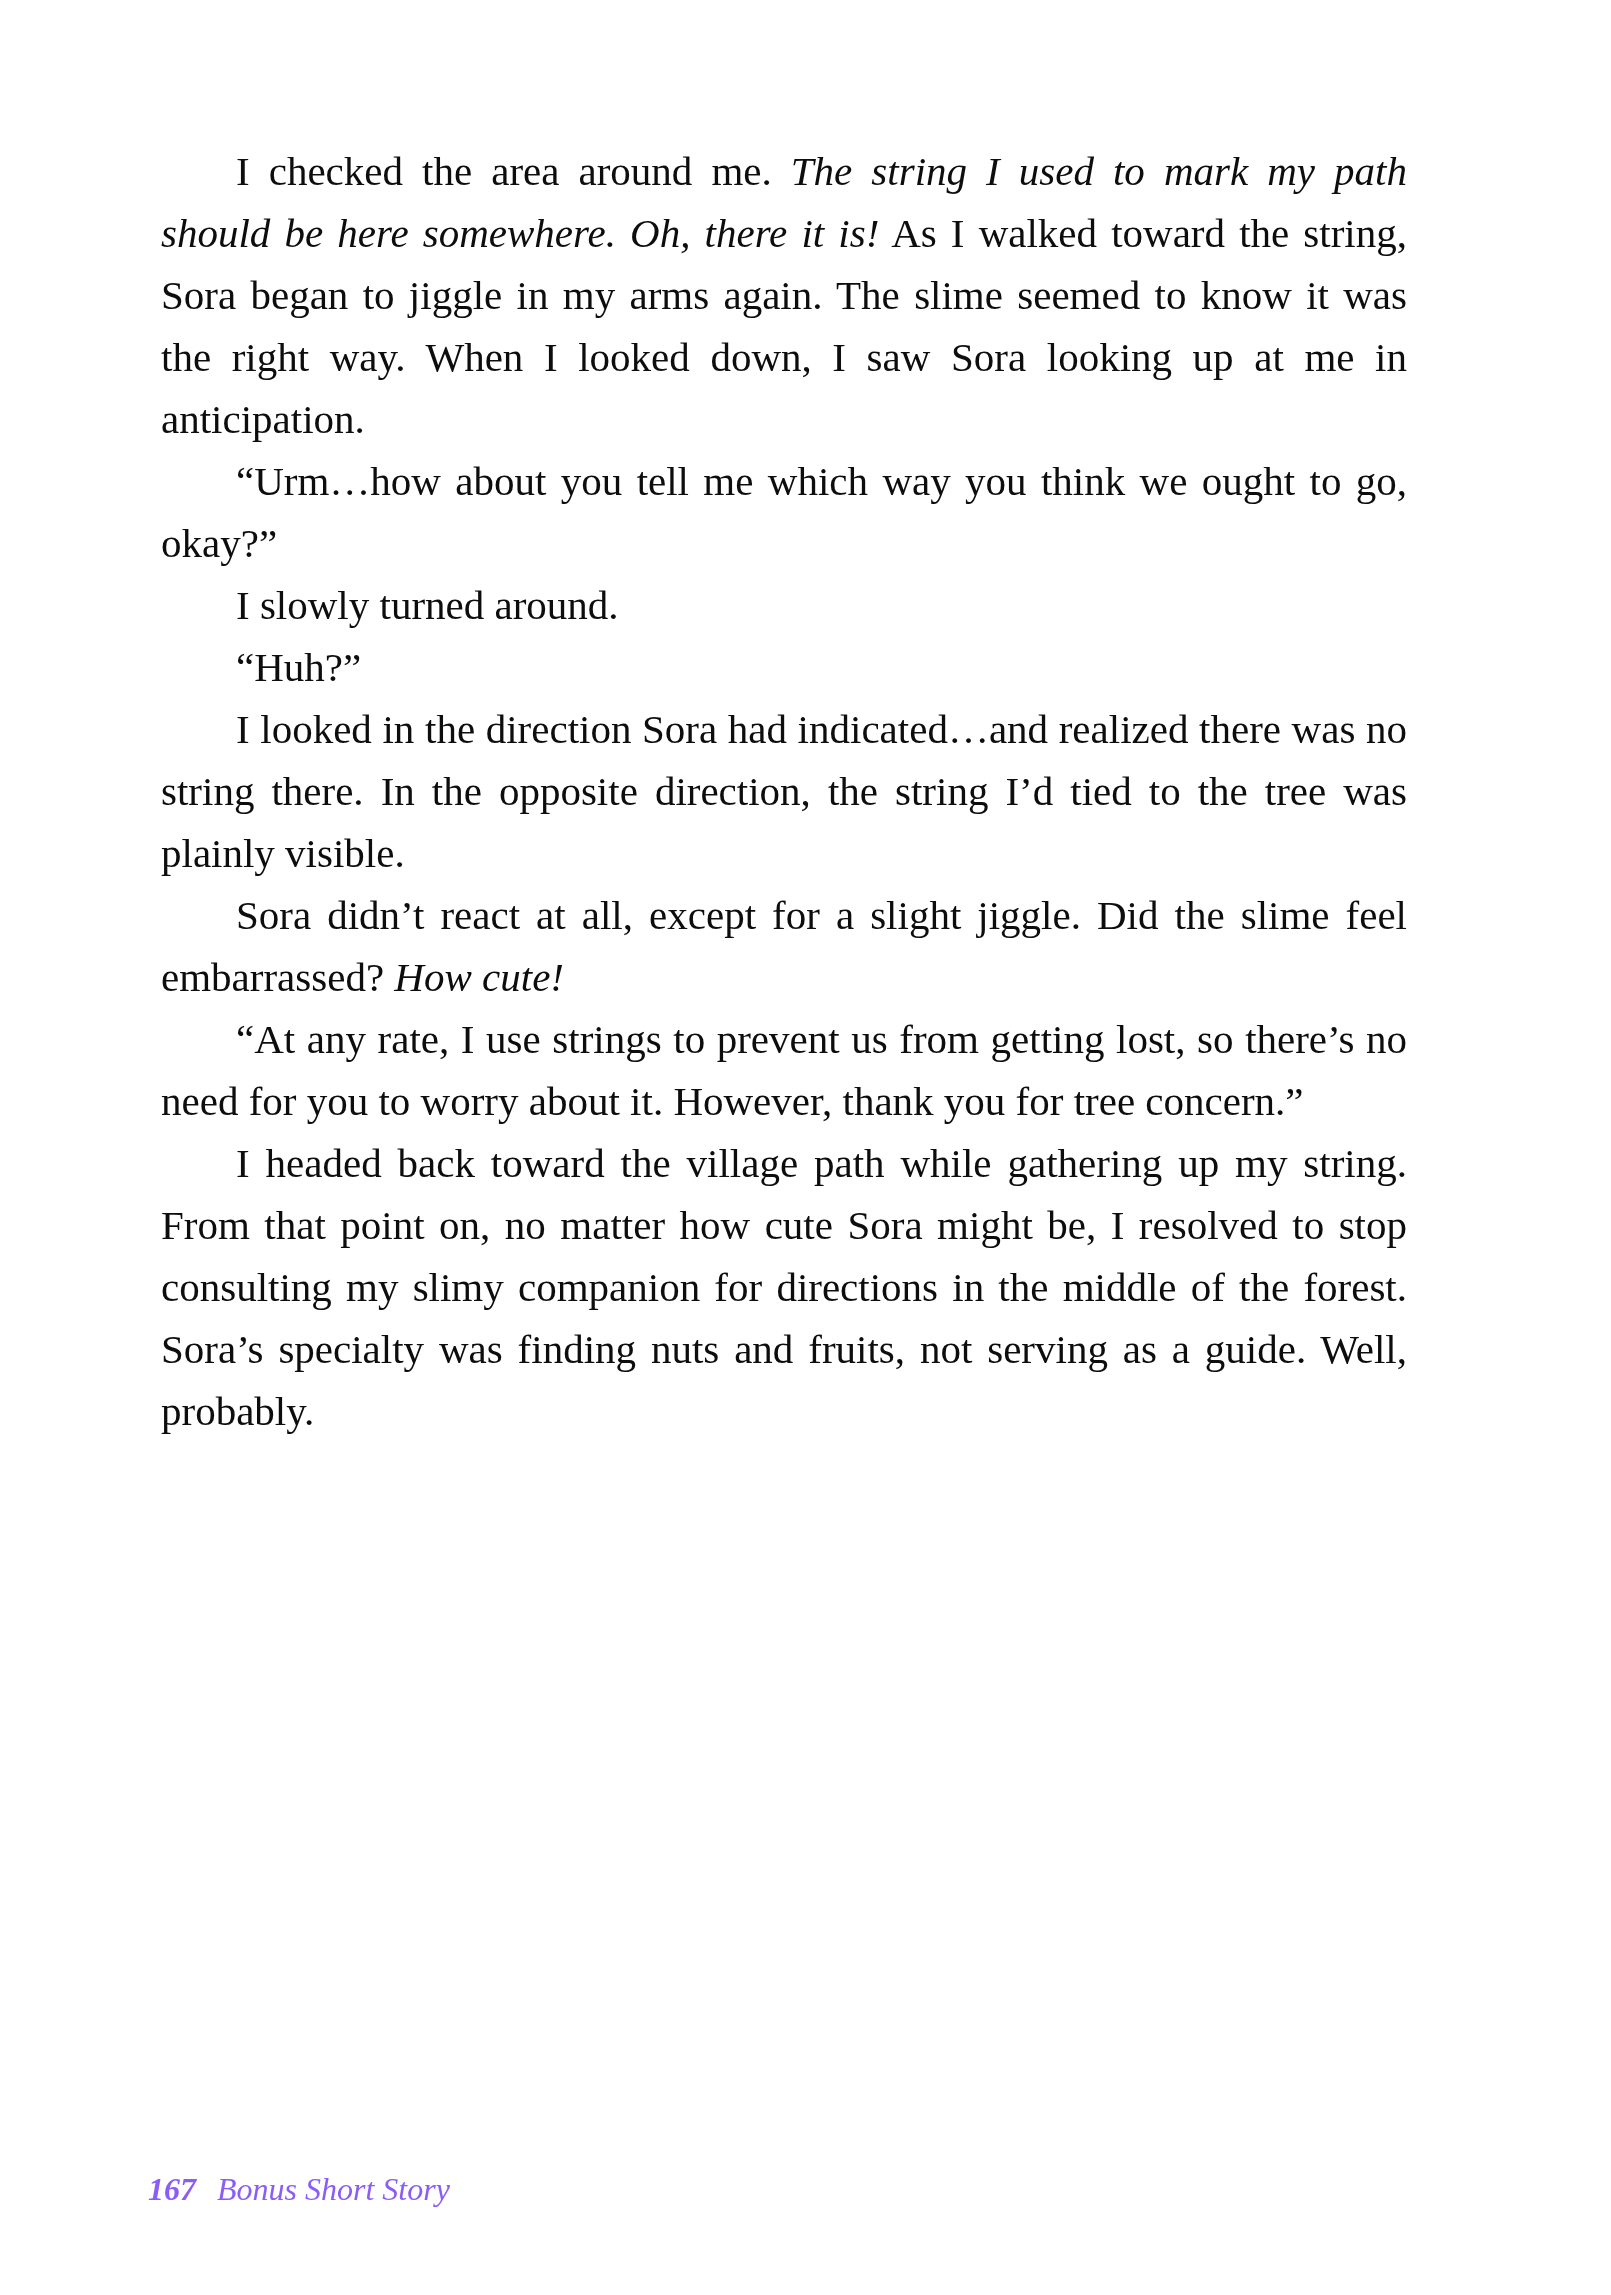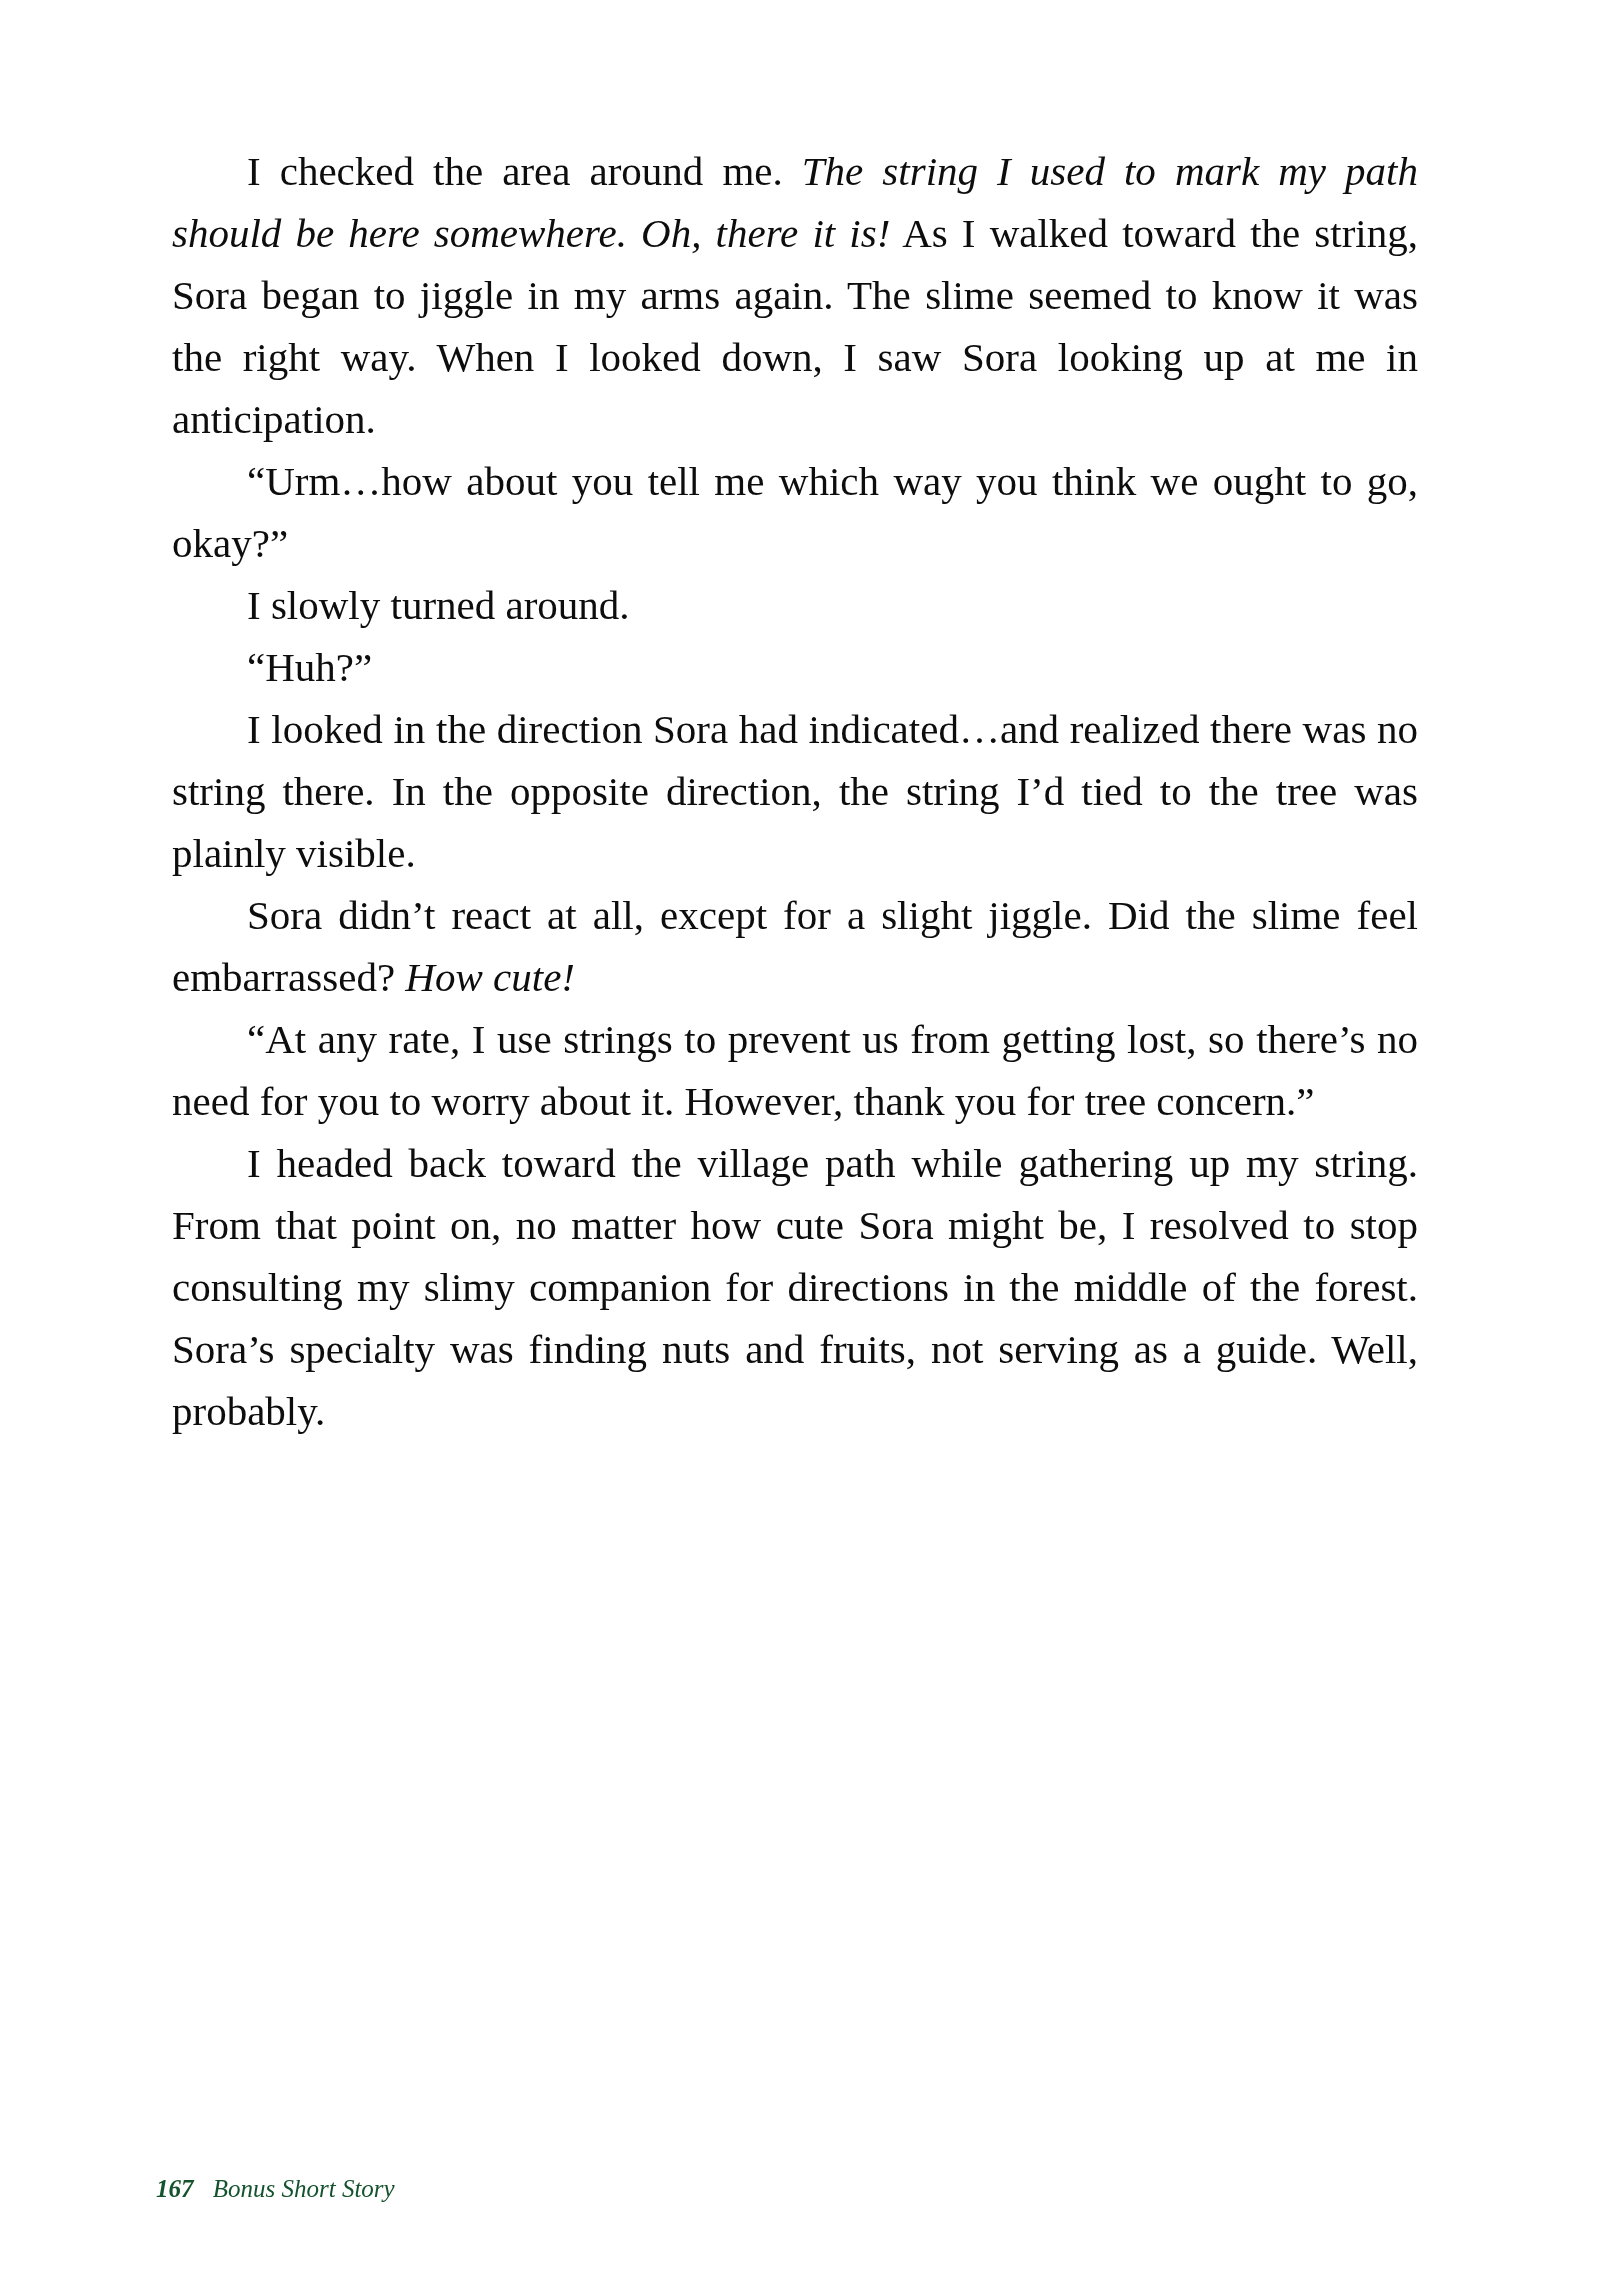--- a/index.html
+++ b/index.html
@@ -18,21 +18,21 @@
   .page {
     position: absolute;
     left: 0;
     top: 0;
     width: 1611px;
     height: 2295px;
     background: #ffffff;
   }
   .text-block {
     position: absolute;
-    left: 172px;
+    left: 161px;
     top: 140px;
     width: 1246px;
   }
   p.para {
     margin: 0;
     font-size: 41px;
     line-height: 62px;
     text-align: justify;
     text-justify: inter-word;
     text-indent: 75px;
@@ -40,27 +40,27 @@
     hyphens: none;
   }
   p.para.last-line-left {
     text-align-last: left;
   }
   .ital {
     font-style: italic;
   }
   .footer {
     position: absolute;
-    left: 156px;
+    left: 148px;
     top: 2171px;
     width: 1246px;
-    font-size: 25px;
+    font-size: 32px;
     line-height: 36px;
     font-style: italic;
-    color: #14532d;
+    color: #8b5cf6;
   }
   .footer .pagenum {
     font-weight: bold;
     font-style: italic;
     margin-right: 13px;
   }
   .footer .label {
     font-style: italic;
   }
 </style>

